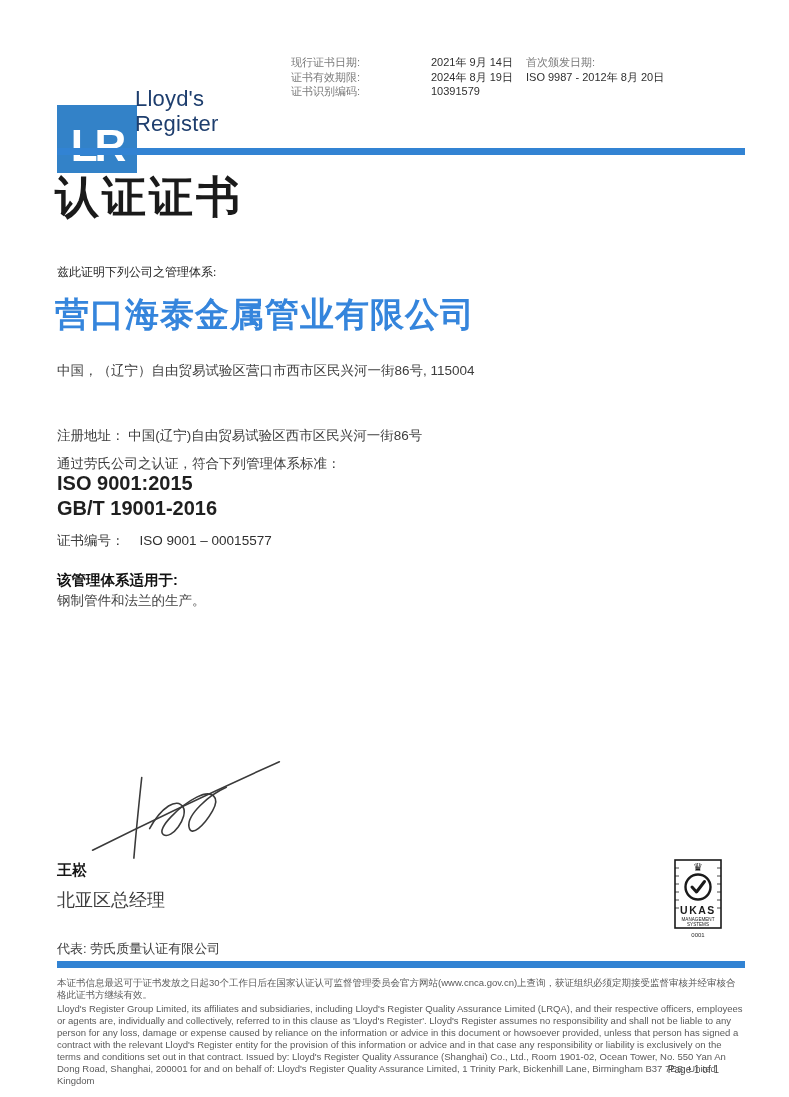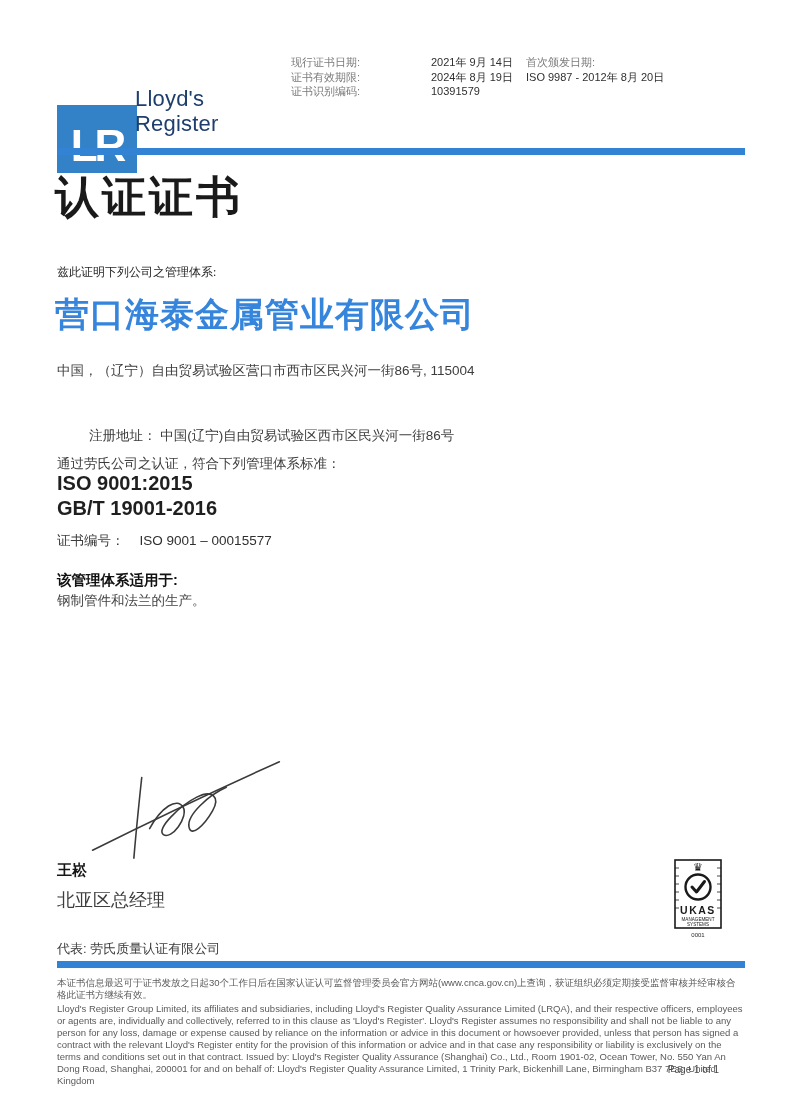--- a/index.html
+++ b/index.html
@@ -36,21 +36,21 @@
   .doc-title { position: absolute; left: 55px; top: 168px; font-size: 44px; font-weight: 600;
     color: #1a1a1a; letter-spacing: 3px; }
 
   .intro { position: absolute; left: 57px; top: 264px; font-size: 12px; color: #262626; }
   .company { position: absolute; left: 55px; top: 292px; font-size: 34px; font-weight: 700;
     color: #3585DC; letter-spacing: 1px; }
 
   .bodyline { position: absolute; left: 57px; font-size: 13.5px; color: #3d3d3d; }
   .line-address { top: 362px; }
   .line-credit { top: 395px; }
-  .line-regaddr { top: 427px; margin-left: 32px; }
+  .line-regaddr { top: 427px; }
   .line-approval { top: 455px; }
 
   .standard { position: absolute; left: 57px; font-size: 20px; font-weight: 700; color: #1f1f1f; }
   .standard-1 { top: 472px; }
   .standard-2 { top: 497px; }
 
   .certno { position: absolute; left: 57px; top: 532px; font-size: 13.5px; color: #3d3d3d; }
   .certno b { font-weight: 400; color: #2f2f2f; }
 
   .scope-heading { position: absolute; left: 57px; top: 571px; font-size: 14.5px; font-weight: 700; color: #111; }

